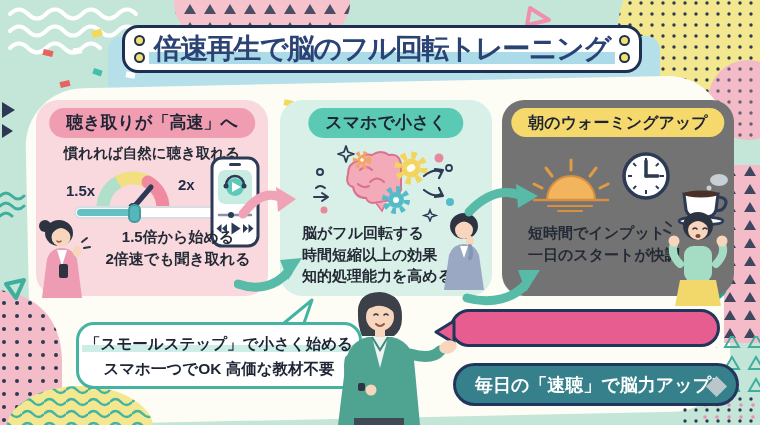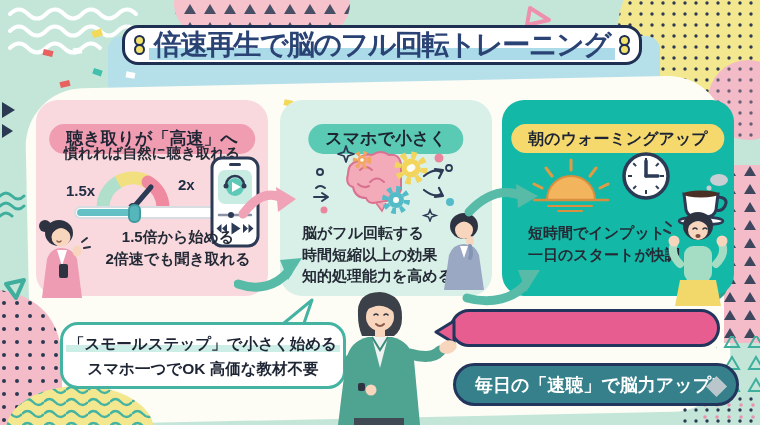--- a/index.html
+++ b/index.html
@@ -2,37 +2,37 @@
 <html><head>
 <meta charset="utf-8">
 <style>
   * { margin:0; padding:0; box-sizing:border-box; }
   html,body { width:760px; height:425px; }
   .stage { position:relative; width:760px; height:425px; overflow:hidden;
            font-family:"Liberation Sans","DejaVu Sans",sans-serif; background:#c4e6d9; }
   .bg { position:absolute; left:0; top:0; }
 
   
-  .title-box { position:absolute; left:122px; top:25px; width:520px; height:40px;
+  .title-box { position:absolute; left:122px; top:25px; width:520px; height:48px;
     background:#fff; border:3.5px solid #1e2f52; border-radius:16px;
     display:flex; align-items:center; justify-content:center; z-index:4; }
   .rivet { position:absolute; width:11px; height:11px; border-radius:50%;
     background:#f3e26b; border:2.5px solid #1e2f52; }
   .r-tl{left:9px;top:7px;} .r-bl{left:9px;bottom:7px;} .r-tr{right:9px;top:7px;} .r-br{right:9px;bottom:7px;}
   .title-text { font-size:28px; font-weight:900; color:#2a4374; letter-spacing:-1.5px; white-space:nowrap; }
   .hl-blue { background:linear-gradient(to top,#abdbe9 38%,transparent 38%); padding:0 5px; }
 
   
   .panel { position:absolute; top:100px; height:196px; border-radius:22px; z-index:3; }
   .p1 { left:36px;  width:232px; background:#f9d9de; }
   .p2 { left:280px; width:212px; background:#d9f0e8; }
-  .p3 { left:502px; width:232px; background:#14b8a6; }
+  .p3 { left:502px; width:232px; background:#737373; }
   .pill { position:absolute; top:8px; left:50%; transform:translateX(-50%);
     padding:5px 17px; border-radius:20px; font-size:17px; font-weight:900;
-    color:#1d2433; white-space:nowrap; line-height:1.2;margin-top:16px; }
+    color:#1d2433; white-space:nowrap; line-height:1.2; }
   .pill-1 { background:#f09cb1; }
   .pill-2 { background:#5bcab4; }
   .pill-3 { background:#f6d96d; font-size:16px; }
   .sub { position:absolute; top:44px; left:0; right:0; text-align:center;
     font-size:14.5px; font-weight:800; color:#242a35; white-space:nowrap; }
   .plines { position:absolute; font-weight:700; color:#242a35; font-size:15px;
     line-height:21.5px; white-space:nowrap; }
   .plines-1 { left:52px; right:0; top:126px; text-align:center; }
   .plines-2 { left:22px; top:122px; }
   .plines-3 { left:26px; top:122px; }
@@ -56,21 +56,21 @@
     background:#55b7bb; border:2px solid #3f9ba0; border-radius:6px; }
 
   .arrow { position:absolute; z-index:5; }
   .a1 { left:238px; top:182px; }
   .a2 { left:234px; top:248px; }
   .a3 { left:464px; top:182px; }
   .a4 { left:462px; top:258px; }
 
   
   .tip-tail { position:absolute; left:272px; top:296px; z-index:4; }
-  .tip-box { position:absolute; left:60px; top:322px; width:286px; height:67px;
+  .tip-box { position:absolute; left:76px; top:322px; width:286px; height:67px;
     background:#fff; border:3px solid #45b3a2; border-radius:18px; z-index:5;
     display:flex; flex-direction:column; align-items:center; justify-content:center; }
   .tip-line { font-size:15.5px; font-weight:900; color:#1d2433; line-height:25px; white-space:nowrap; }
   .hl-mint { background:linear-gradient(to top,#cdeee7 42%,transparent 42%); padding:0 3px; }
 
   .presenter { position:absolute; left:298px; top:288px; z-index:7; }
 
   .pink-bubble { position:absolute; left:450px; top:309px; width:270px; height:38px;
     background:#e75d8f; border:3px solid #22355c; border-radius:20px; z-index:6;
     display:flex; align-items:center; justify-content:center; }

